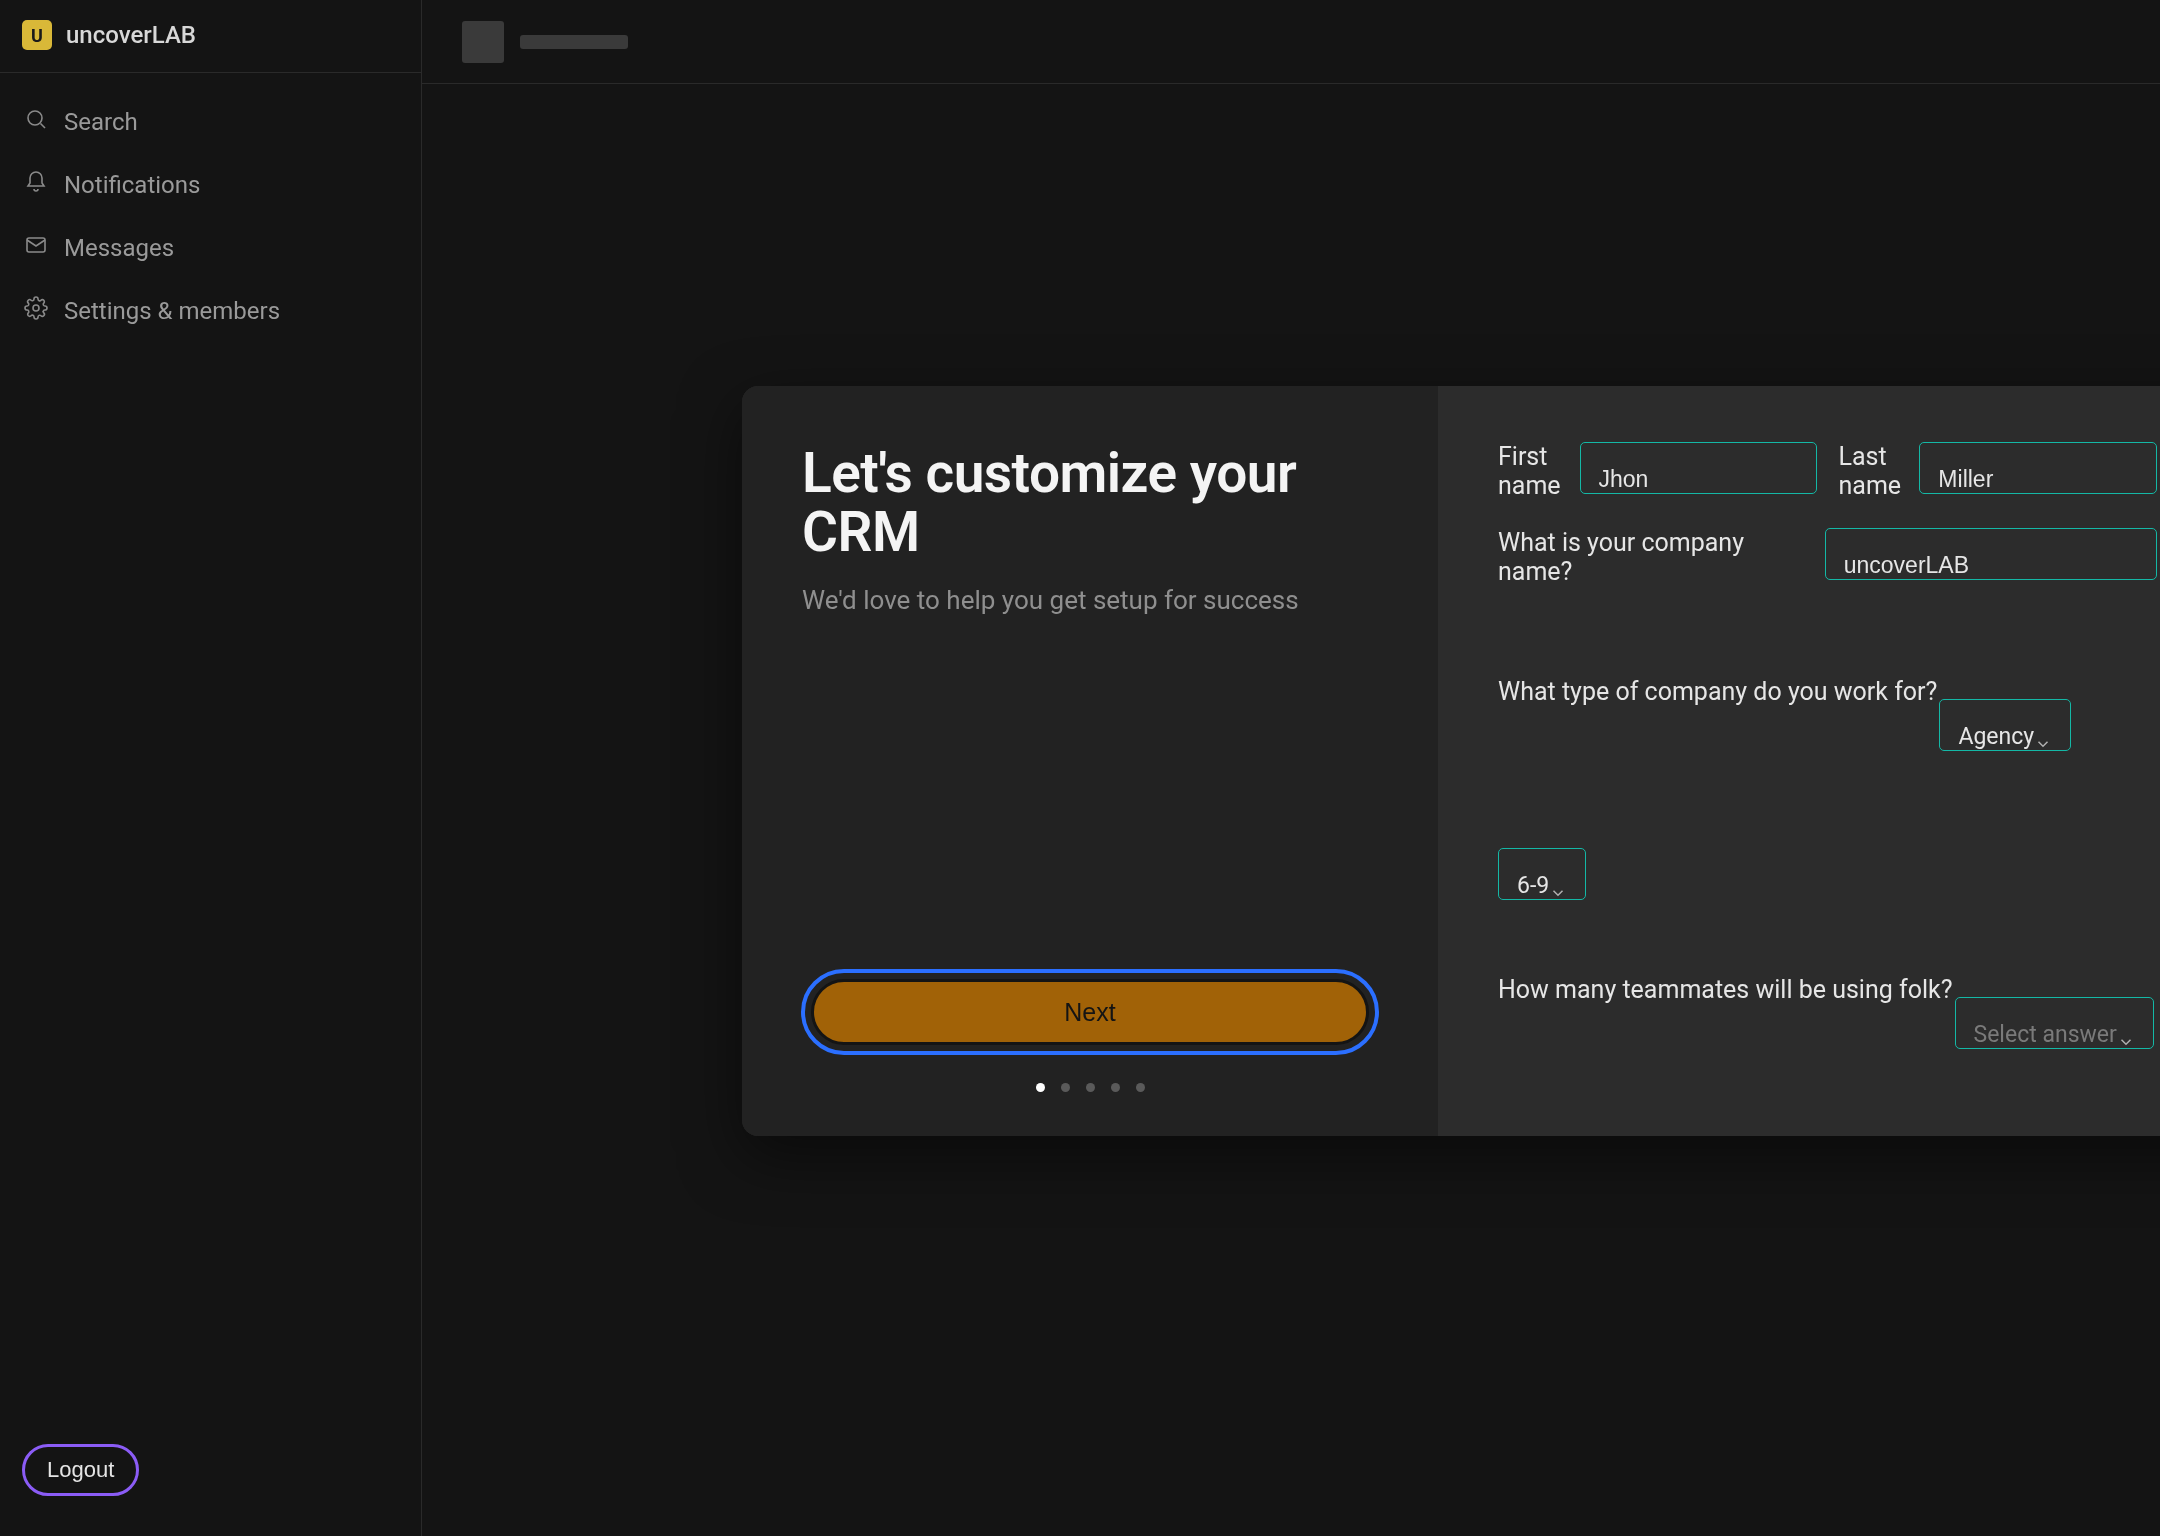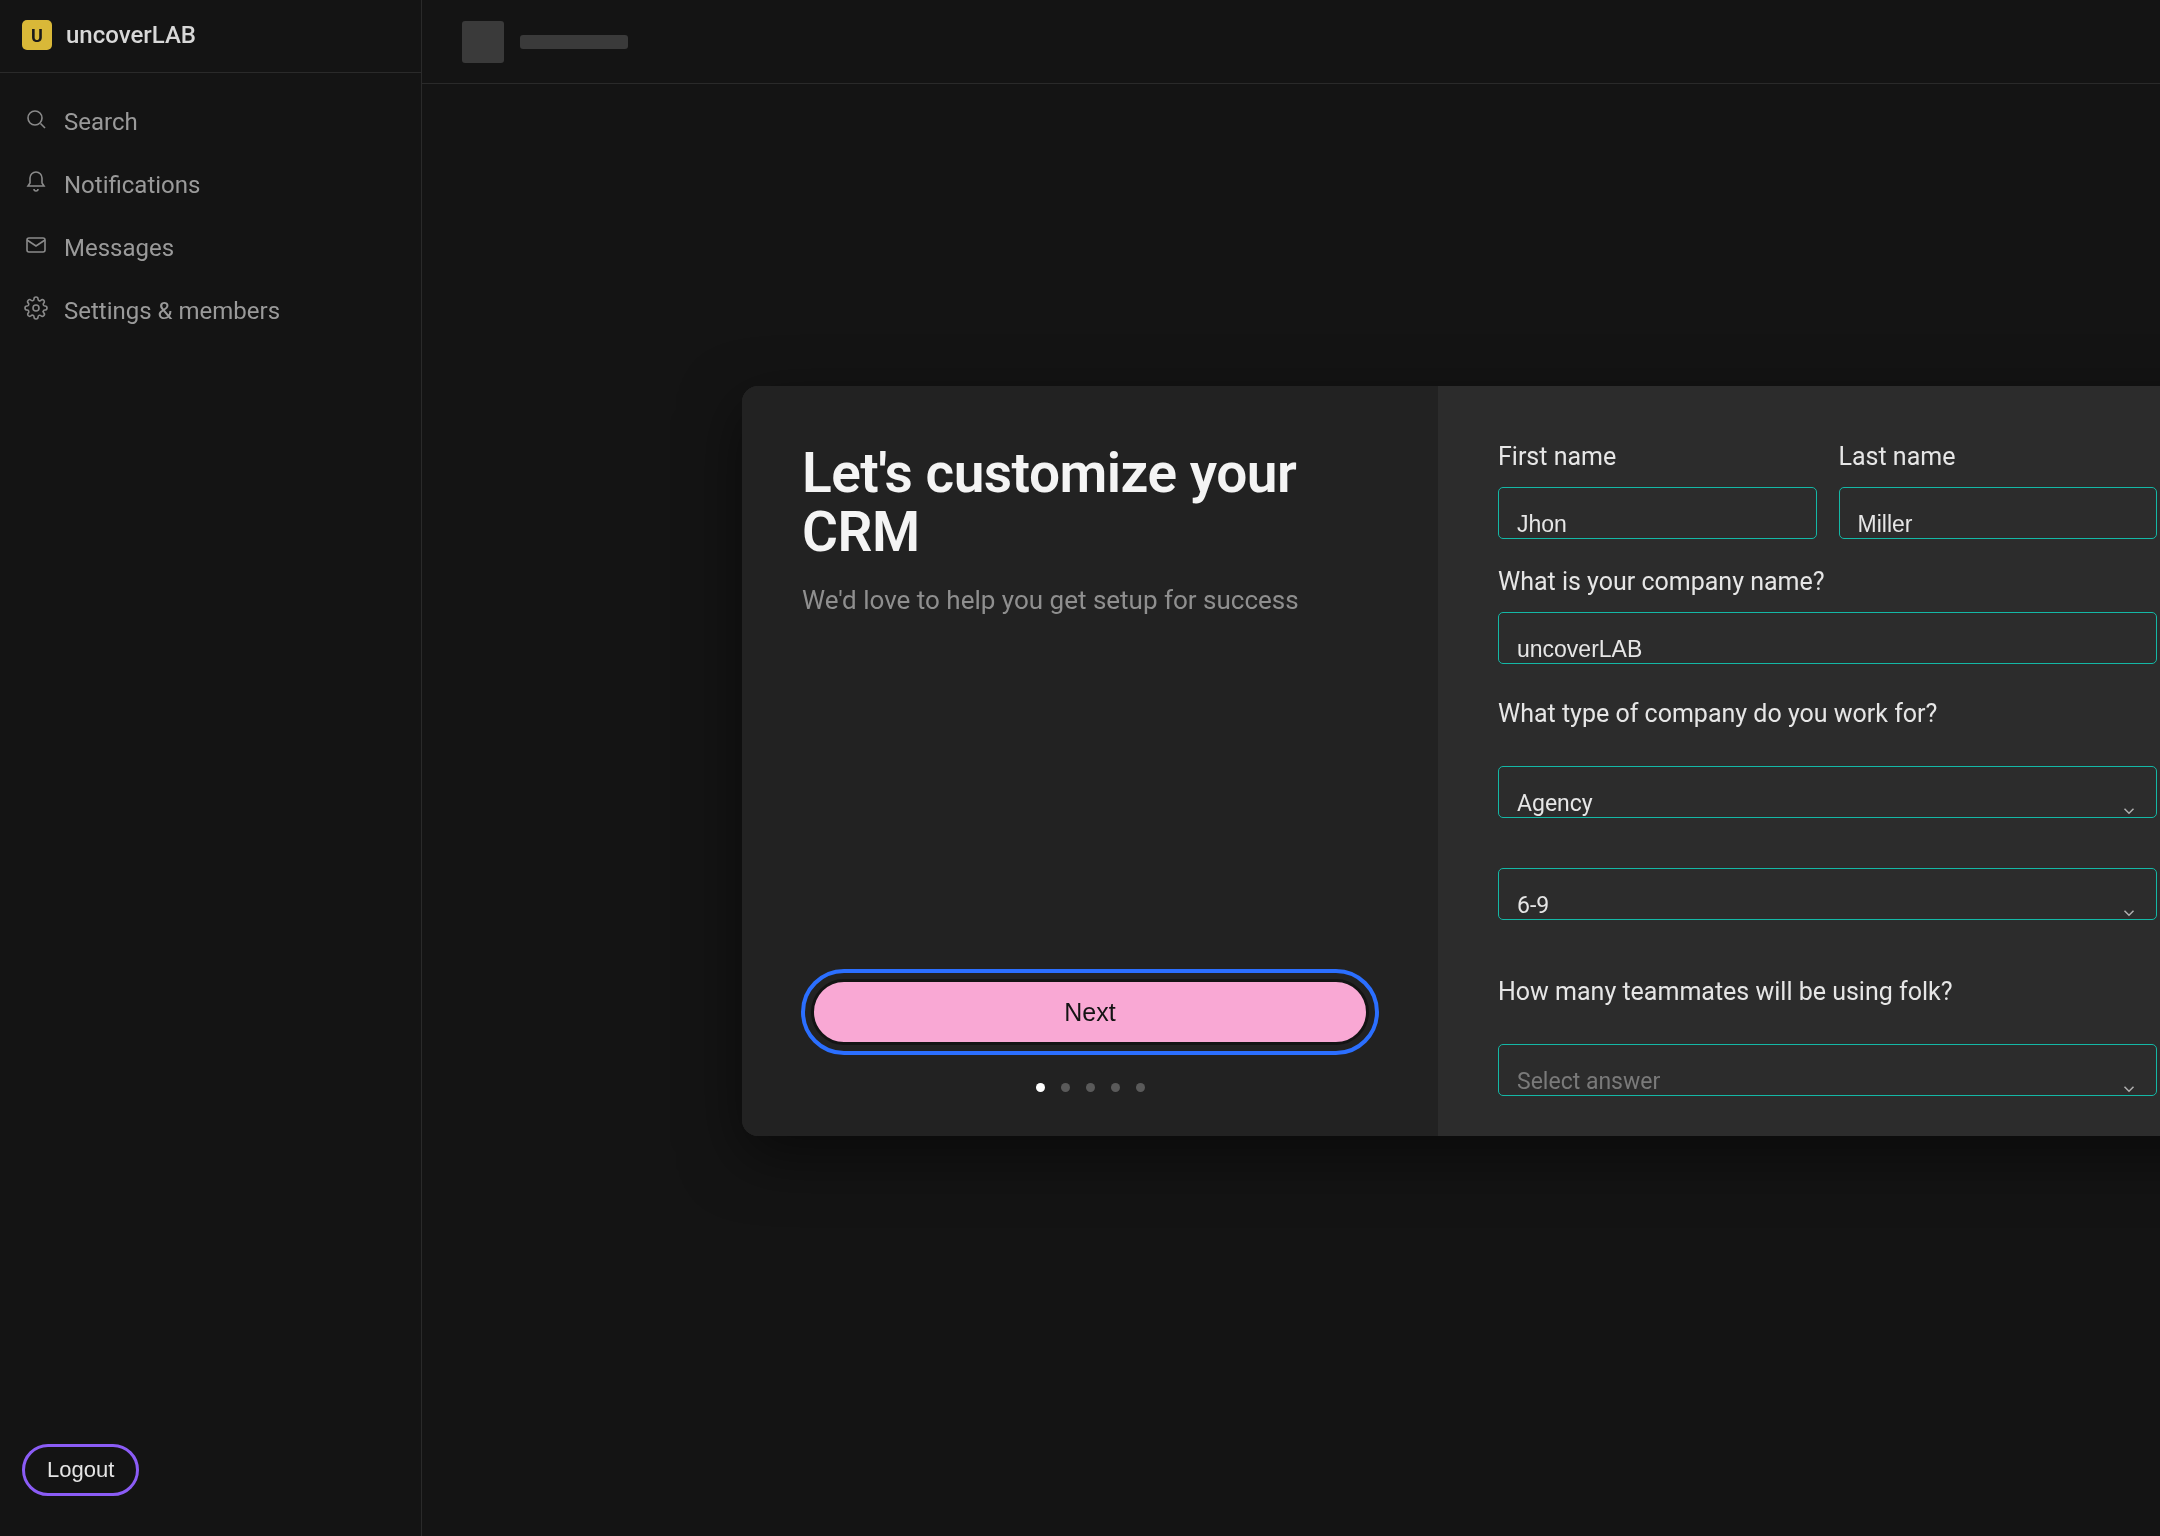--- a/index.html
+++ b/index.html
@@ -154,21 +154,21 @@
     width: 578px;
     padding: 6px;
     border: 4px solid #2b6fff;
     border-radius: 60px;
     background: transparent;
   }
   .next-btn {
     width: 100%;
     height: 66px;
     border: 3px solid #141414;
-    background: #f9a8d4;
+    background: #a16207;
     color: #141414;
     font-size: 25px;
     font-weight: 500;
     border-radius: 60px;
     cursor: pointer;
   }
   .dots {
     display: flex;
     gap: 16px;
     align-items: center;
@@ -190,22 +190,22 @@
     display: flex;
     flex-direction: column;
     gap: 28px;
   }
   .row {
     display: flex;
     gap: 22px;
   }
   .field {
     display: flex;
-    flex-direction: column;
-    gap: 16px;
+    flex-direction: row;
+    gap: 2px;
     flex: 1;
   }
   .label {
     font-size: 25px;
     color: #e6e6e6;
     font-weight: 400;
   }
   .input, .select {
     height: 52px;
     background: #2c2c2c;

